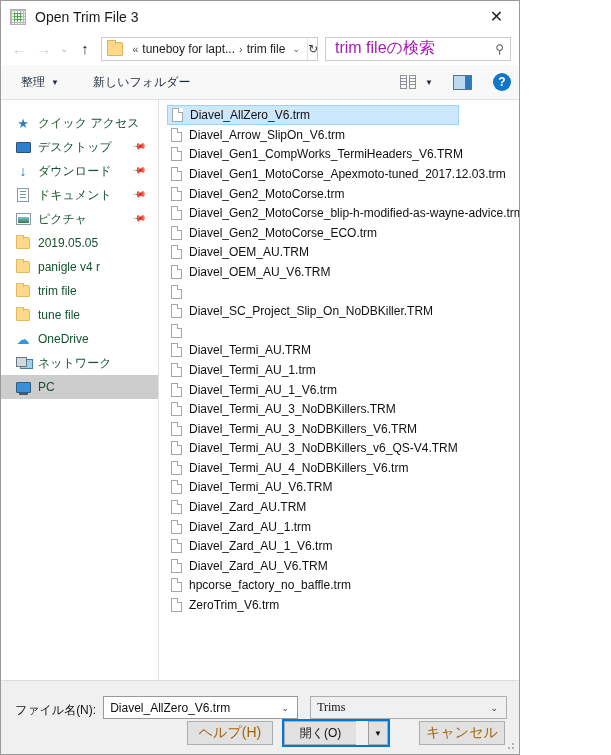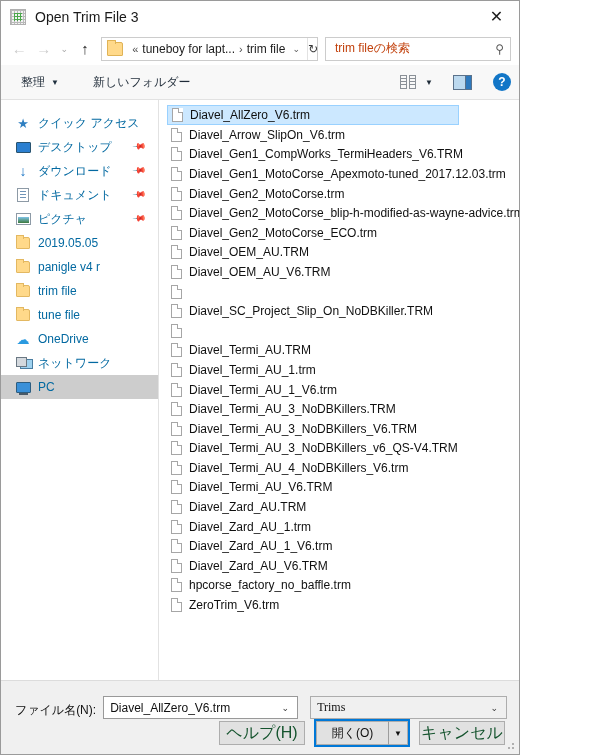--- a/index.html
+++ b/index.html
@@ -124,21 +124,21 @@
   .searchbox {
     flex: 0 0 186px;
     height: 24px;
     margin-left: 7px;
     border: 1px solid #cccccc;
     background: #ffffff;
     display: flex; align-items: center;
     padding: 0 6px 0 9px;
   }
   .search-placeholder {
-    font-size: 12px; color: #c2410c;
+    font-size: 16px; color: #a21caf;
     flex: 1 1 auto; white-space: nowrap; overflow: hidden;
   }
   .search-icon { font-size: 12px; color: #5c5c5c; }
 
   
   .toolbar {
     height: 35px;
     flex: 0 0 35px;
     display: flex;
     align-items: center;
@@ -213,21 +213,21 @@
   .side-item.indent { }
   .side-item.selected { background: #cdcdcd; }
   .side-icon {
     width: 16px; height: 16px;
     flex: 0 0 16px;
     margin-right: 7px;
     position: relative;
     display: flex; align-items: center; justify-content: center;
   }
   .side-label {
-    font-size: 12px; color: #0369a1;
+    font-size: 12px; color: #14532d;
     white-space: nowrap; overflow: hidden;
   }
   .pin {
     position: absolute;
     right: 13px;
     font-size: 10px;
     color: #9aa0a6;
     transform: rotate(40deg);
   }
   
@@ -396,30 +396,32 @@
     align-items: center;
     justify-content: flex-end;
     height: 28px;
     gap: 9px;
   }
   .btn {
     height: 24px;
     min-width: 86px;
     border: 1px solid #adadad;
     background: #e1e1e1;
-    font-size: 16px; color: #14532d;
+    font-size: 14px; color: #a16207;
     display: flex; align-items: center; justify-content: center;
     white-space: nowrap;
+    margin-left: 20px;
   }
   .split-wrap {
     display: flex;
     align-items: flex-end;
     height: 28px;
     border: 2px solid #0078d7;
     padding: 0;
+    gap: 12px;
   }
   .split-main {
     height: 24px;
     width: 72px;
     background: #e1e1e1;
     border: 1px solid #adadad;
     border-right: none;
     font-size: 12px; color: #101010;
     display: flex; align-items: center; justify-content: center;
   }

